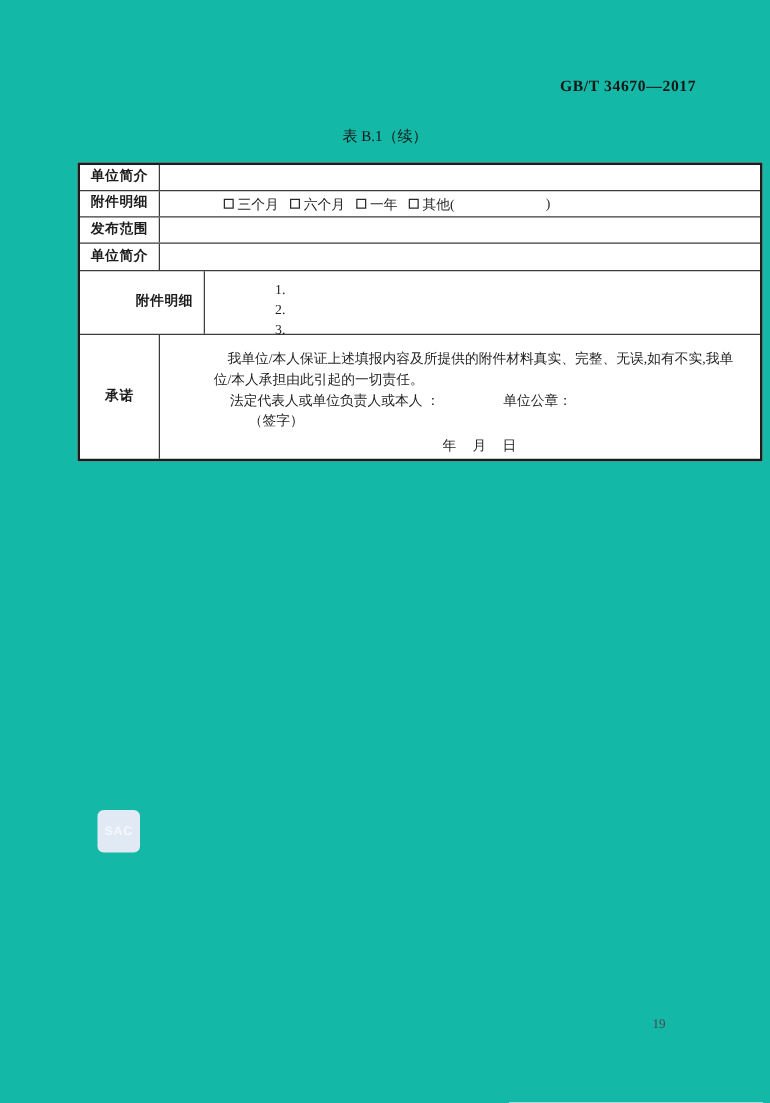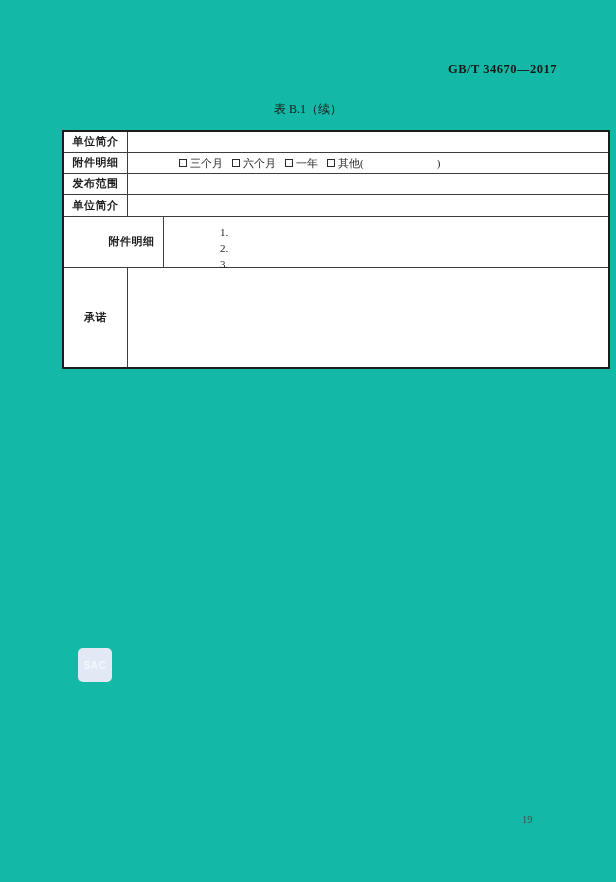--- a/index.html
+++ b/index.html
@@ -124,20 +124,29 @@
       <div class="flabel">附件明细</div>
       <div class="fcontent attach-content">
         <div>1.</div>
         <div>2.</div>
         <div>3.</div>
       </div>
     </div>
 
     <div class="frow h99">
       <div class="flabel">承诺</div>
+      <div class="fcontent commit-content">
+        <p class="commit-text">我单位/本人保证上述填报内容及所提供的附件材料真实、完整、无误,如有不实,我单位/本人承担由此引起的一切责任。</p>
+        <div class="commit-line3">
+          <span>法定代表人或单位负责人或本人 ：</span>
+          <span class="commit-seal">单位公章：</span>
+        </div>
+        <div class="commit-sign">（签字）</div>
+        <div class="commit-date">年　月　日</div>
+      </div>
     </div>
 
   </div>
 
   <div class="watermark">SAC</div>
 
   <div class="page-number">19</div>
 
 </div>
 

